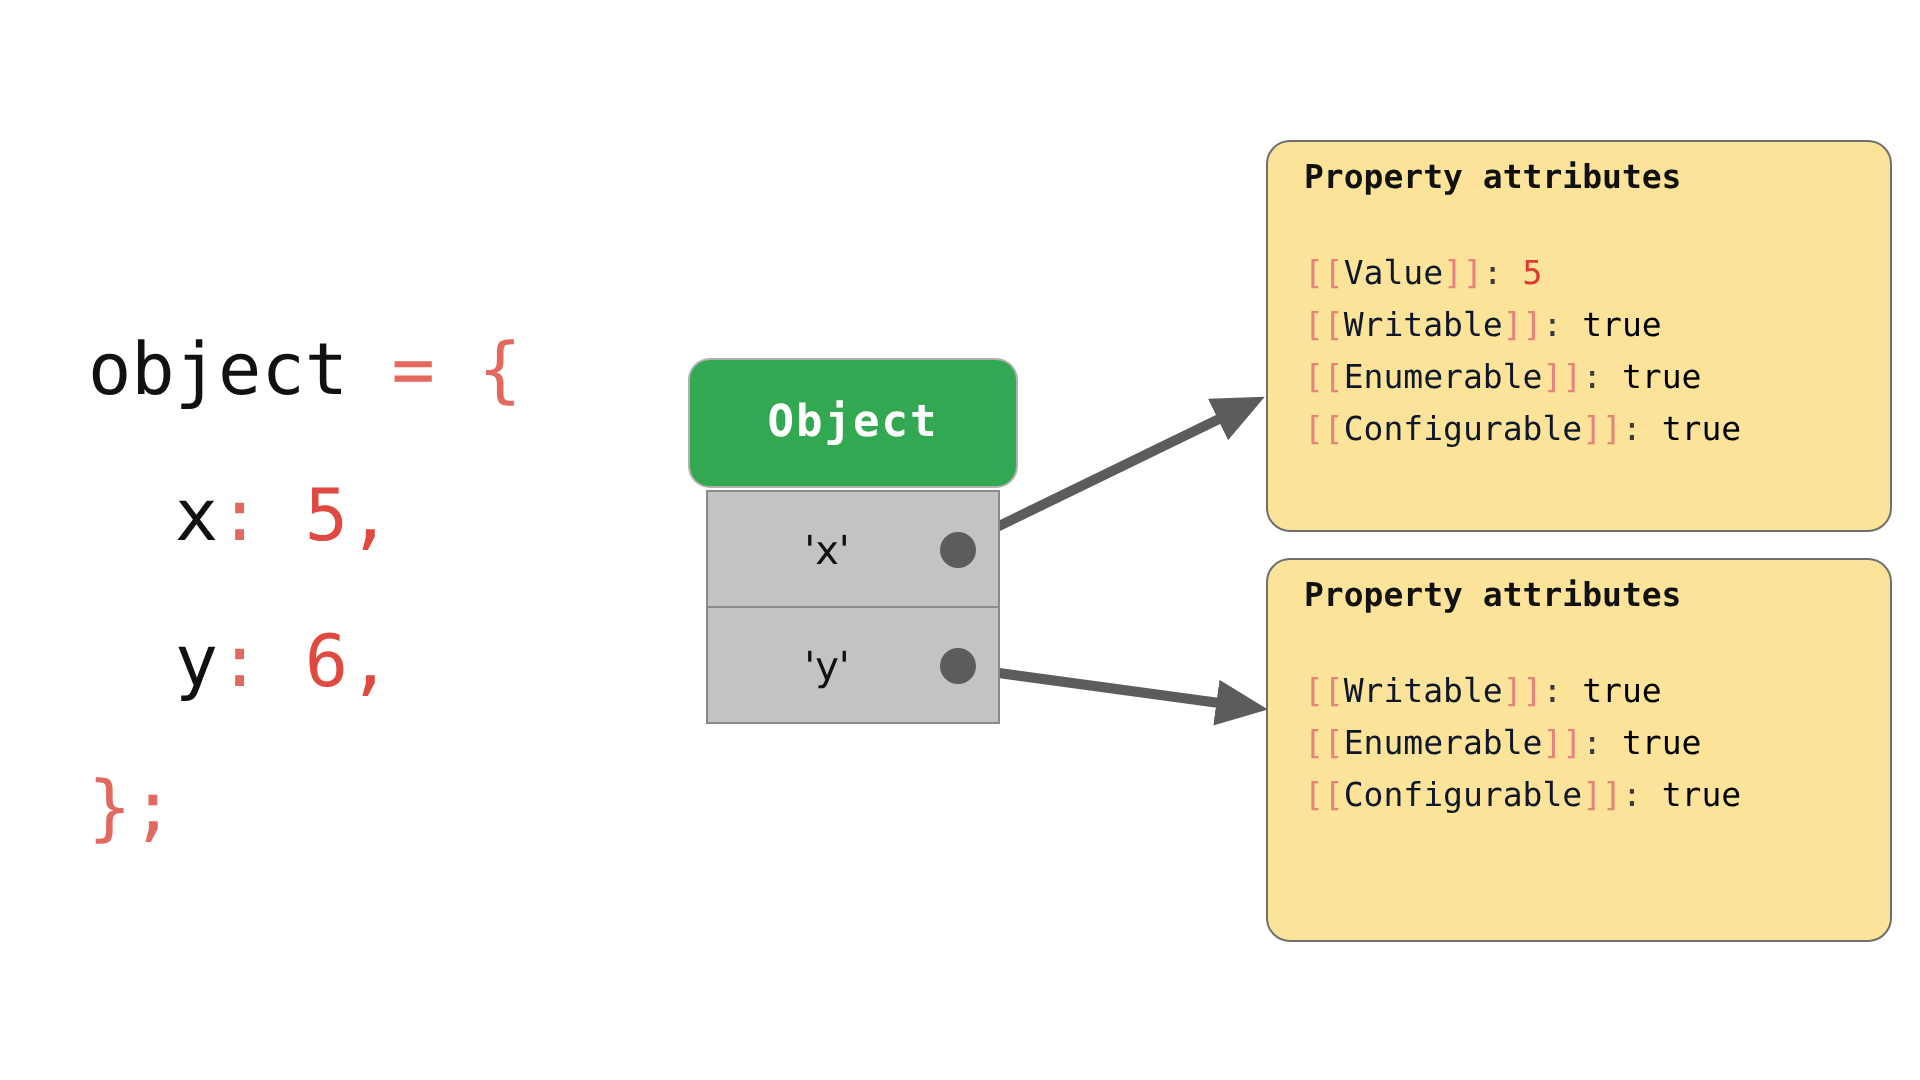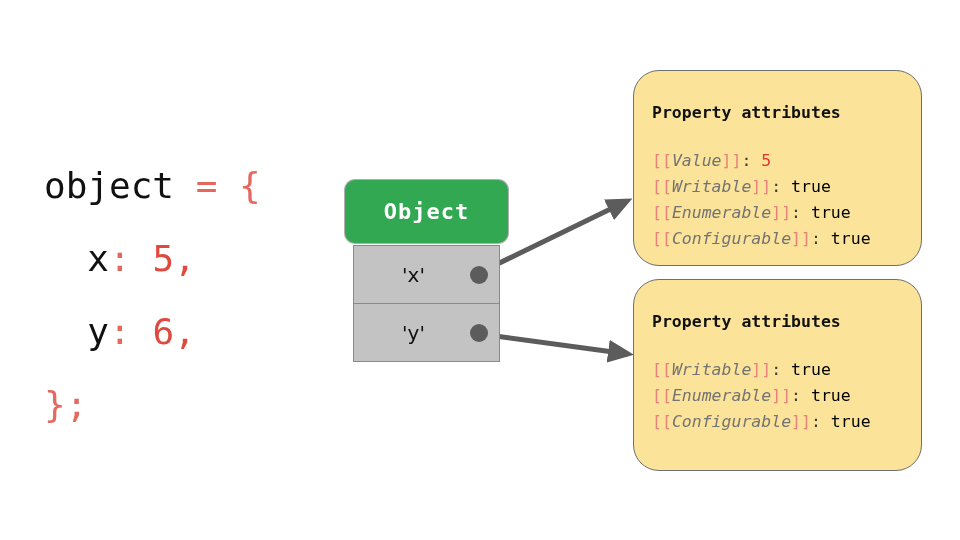--- a/index.html
+++ b/index.html
@@ -100,46 +100,46 @@
     top: 0;
     width: 960px;
     height: 540px;
     pointer-events: none;
   }
 
   
   .attr-card {
     position: absolute;
     left: 633px;
-    width: 289px;
+    width: 313px;
     background: #fbe39a;
     border: 1.5px solid #6f6f6f;
-    border-radius: 26px;
+    border-radius: 12px;
     box-sizing: border-box;
-    padding: 32px 0 18px 18px;
+    padding: 8px 0 18px 18px;
   }
   #attr-card-x { top: 70px; height: 196px; }
   #attr-card-y { top: 279px; height: 192px; }
 
   .attr-card-title {
     font-family: "DejaVu Sans Mono", monospace;
     font-weight: bold;
     font-size: 16.5px;
     color: #111111;
     letter-spacing: 0px;
     margin-bottom: 26px;
   }
   .attr-row {
     font-family: "DejaVu Sans Mono", monospace;
     font-size: 16.5px;
     line-height: 26px;
     white-space: pre;
   }
   .br   { color: #e8827c; }
-  .key  { color: #737373; font-style: italic; }
+  .key  { color: #0f172a; }
   .col  { color: #3a3a3a; }
   .vnum { color: #e0382f; }
   .vbool{ color: #000000; margin-top: 31px; }
 </style>
 </head>
 <body>
 
 <div id="canvas">
 
   <div id="code-block"><div class="code-line"><span class="tok-plain">object </span><span class="tok-punc">= {</span></div><div class="code-line"><span class="tok-plain">  x</span><span class="tok-punc">:</span><span class="tok-num"> 5,</span></div><div class="code-line"><span class="tok-plain">  y</span><span class="tok-punc">:</span><span class="tok-num"> 6,</span></div><div class="code-line"><span class="tok-punc">};</span></div></div>

